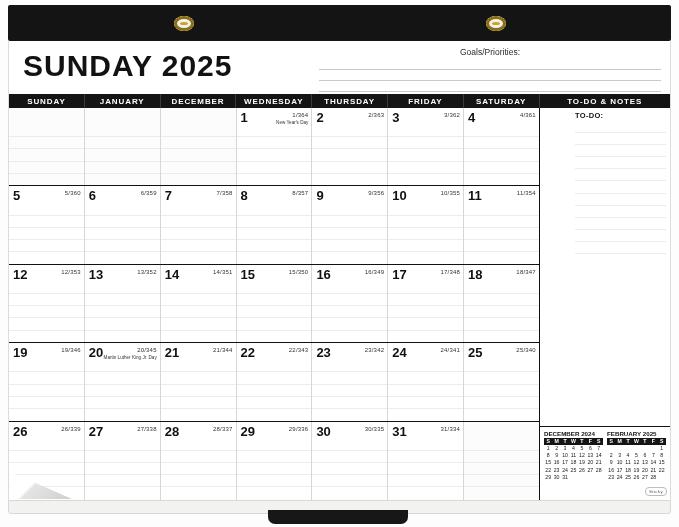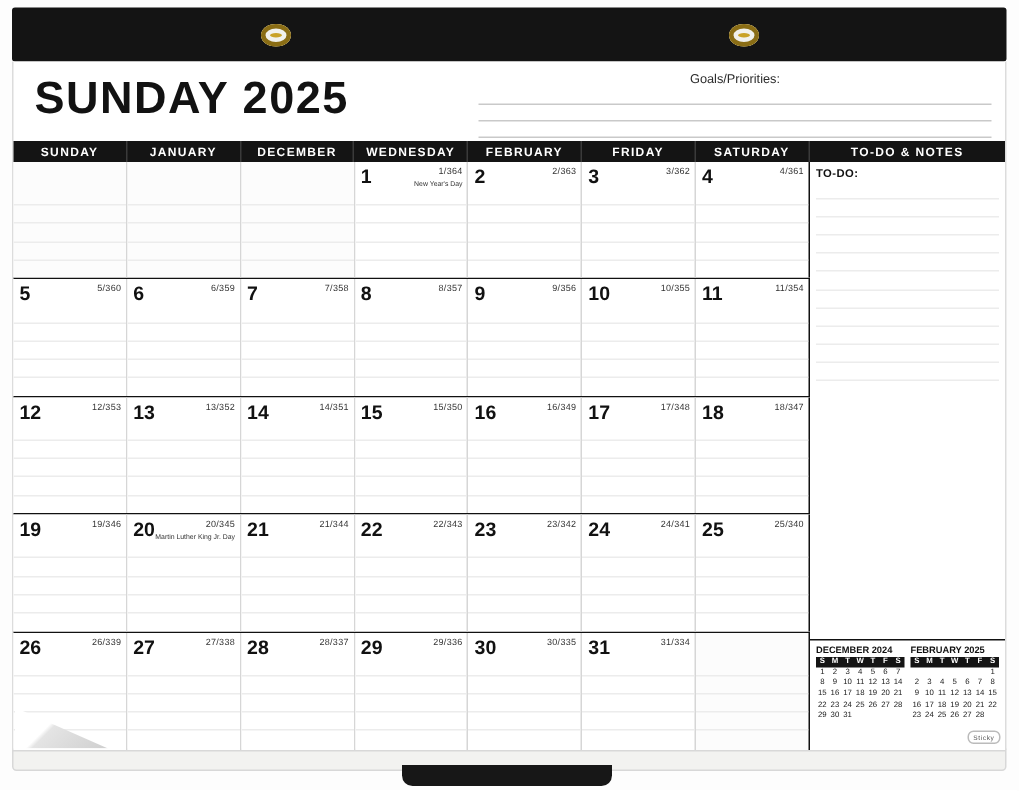--- a/index.html
+++ b/index.html
@@ -70,21 +70,21 @@
     position:absolute; right:3px; top:4px; font-size:6px; color:#333; letter-spacing:.2px;
   }
   .holiday {
     position:absolute; right:3px; top:12px; left:10px; text-align:right;
     font-size:4.6px; color:#333; line-height:1.15;
   }
   .cell.blank { background:#fcfcfc; }
 
   
   .notes-col { flex:1; position:relative; background:#fff; }
-  .notes-block { position:relative; }
+  .notes-block { position:relative;margin-left:31px; }
   .notes-title {
     font-size:7.5px; font-weight:bold; color:#111; padding:3px 0 1px 4px; letter-spacing:.3px;
   }
   .notes-lines { padding:0 4px; }
   .notes-lines i { display:block; height:12.1px; border-bottom:1px solid #ececec; }
   .notes-sep { border-top:1px solid #111; }
 
   
   .mini-wrap {
     position:absolute; left:0; right:0; bottom:0; height:74px;
@@ -145,21 +145,21 @@
           <div></div>
         </div>
       </div>
     </div>
 
     <div class="dow-row">
       <div class="dow col">SUNDAY</div>
       <div class="dow col">JANUARY</div>
       <div class="dow col">DECEMBER</div>
       <div class="dow col">WEDNESDAY</div>
-      <div class="dow col">FEBRUARY</div>
+      <div class="dow col">THURSDAY</div>
       <div class="dow col">FRIDAY</div>
       <div class="dow col">SATURDAY</div>
       <div class="dow notes">TO-DO &amp; NOTES</div>
     </div>
 
     <div class="grid">
       <div class="weeks">
 
         <div class="week">
           <div class="cell blank">

